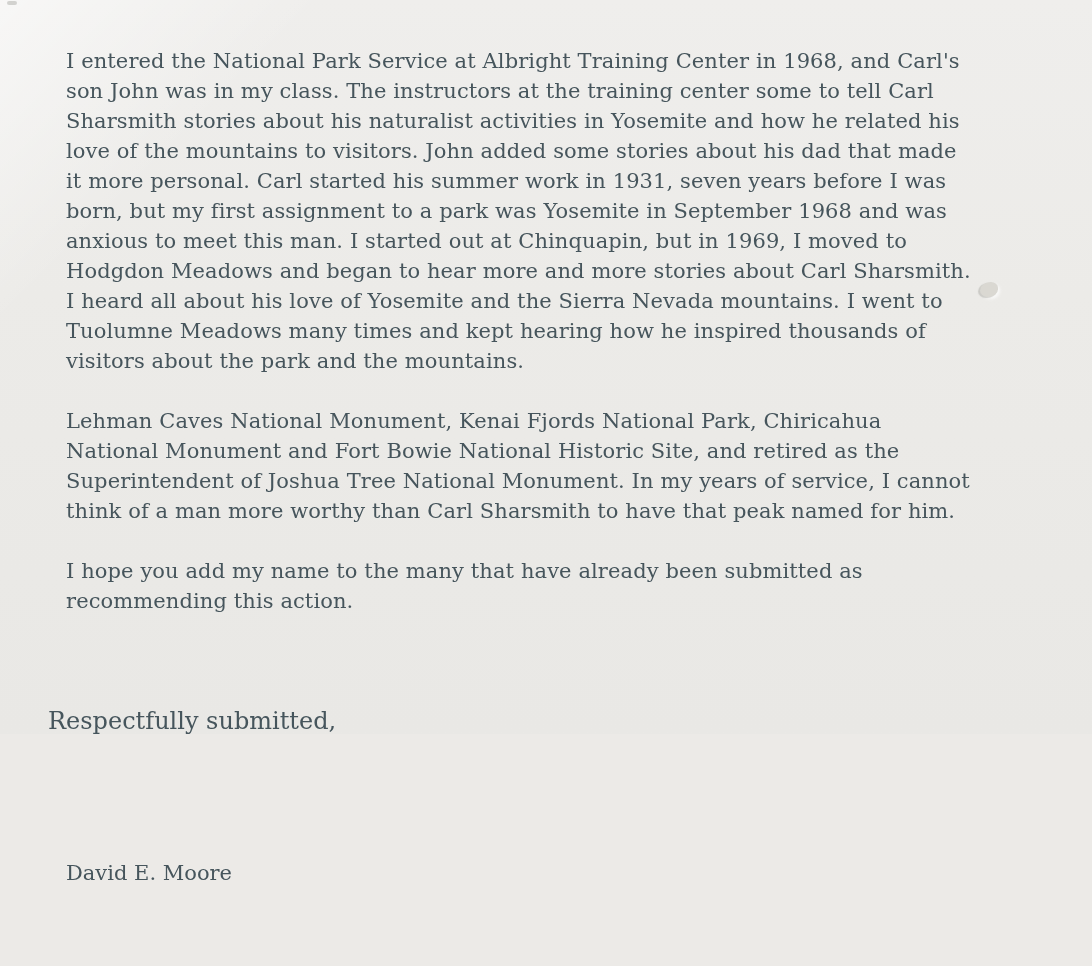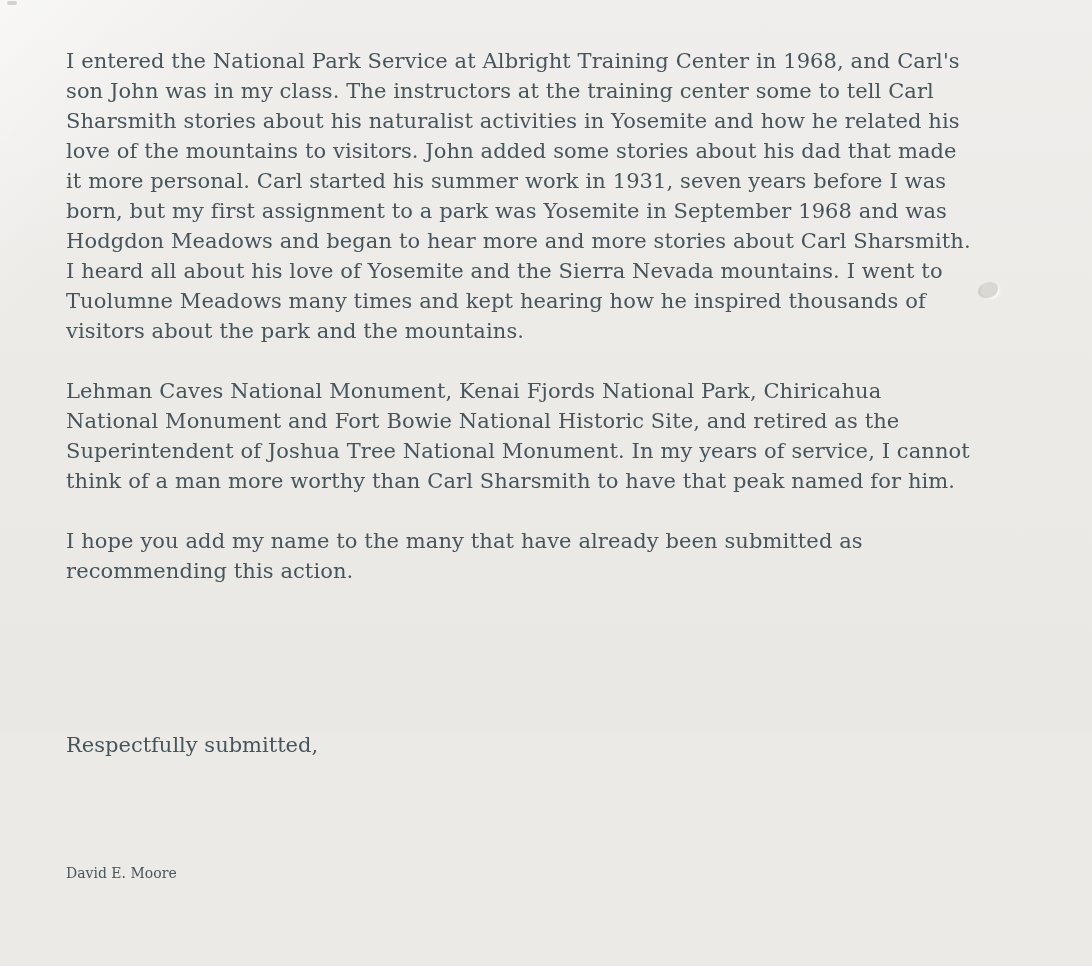--- a/index.html
+++ b/index.html
@@ -35,32 +35,31 @@
     margin-bottom: 8px;
   }
   .line {
     font-size: 21px;
     line-height: 30px;
     white-space: nowrap;
     letter-spacing: 0.1px;
   }
   .closing {
     position: absolute;
-    left: 66px;
+    left: 48px;
     top: 706px;
-    font-size: 21px;
+    font-size: 24px;
     line-height: 30px;
     white-space: nowrap;
-    margin-top: 24px;
   }
   .signature-name {
     position: absolute;
     left: 66px;
     top: 858px;
-    font-size: 14px;
+    font-size: 21px;
     line-height: 30px;
     white-space: nowrap;
   }
   .smudge {
     position: absolute;
     left: 980px;
     top: 282px;
     width: 18px;
     height: 15px;
     background: #d7d5cf;
@@ -87,20 +86,21 @@
 
   <div class="letter-body">
 
     <div class="para p1">
       <div class="line">I entered the National Park Service at Albright Training Center in 1968, and Carl's</div>
       <div class="line">son John was in my class. The instructors at the training center some to tell Carl</div>
       <div class="line">Sharsmith stories about his naturalist activities in Yosemite and how he related his</div>
       <div class="line">love of the mountains to visitors. John added some stories about his dad that made</div>
       <div class="line">it more personal. Carl started his summer work in 1931, seven years before I was</div>
       <div class="line">born, but my first assignment to a park was Yosemite in September 1968 and was</div>
+      <div class="line">anxious to meet this man. I started out at Chinquapin, but in 1969, I moved to</div>
       <div class="line">Hodgdon Meadows and began to hear more and more stories about Carl Sharsmith.</div>
       <div class="line">I heard all about his love of Yosemite and the Sierra Nevada mountains. I went to</div>
       <div class="line">Tuolumne Meadows many times and kept hearing how he inspired thousands of</div>
       <div class="line">visitors about the park and the mountains.</div>
     </div>
 
     <div class="para p2">
       <div class="line">Lehman Caves National Monument, Kenai Fjords National Park, Chiricahua</div>
       <div class="line">National Monument and Fort Bowie National Historic Site, and retired as the</div>
       <div class="line">Superintendent of Joshua Tree National Monument. In my years of service, I cannot</div>

